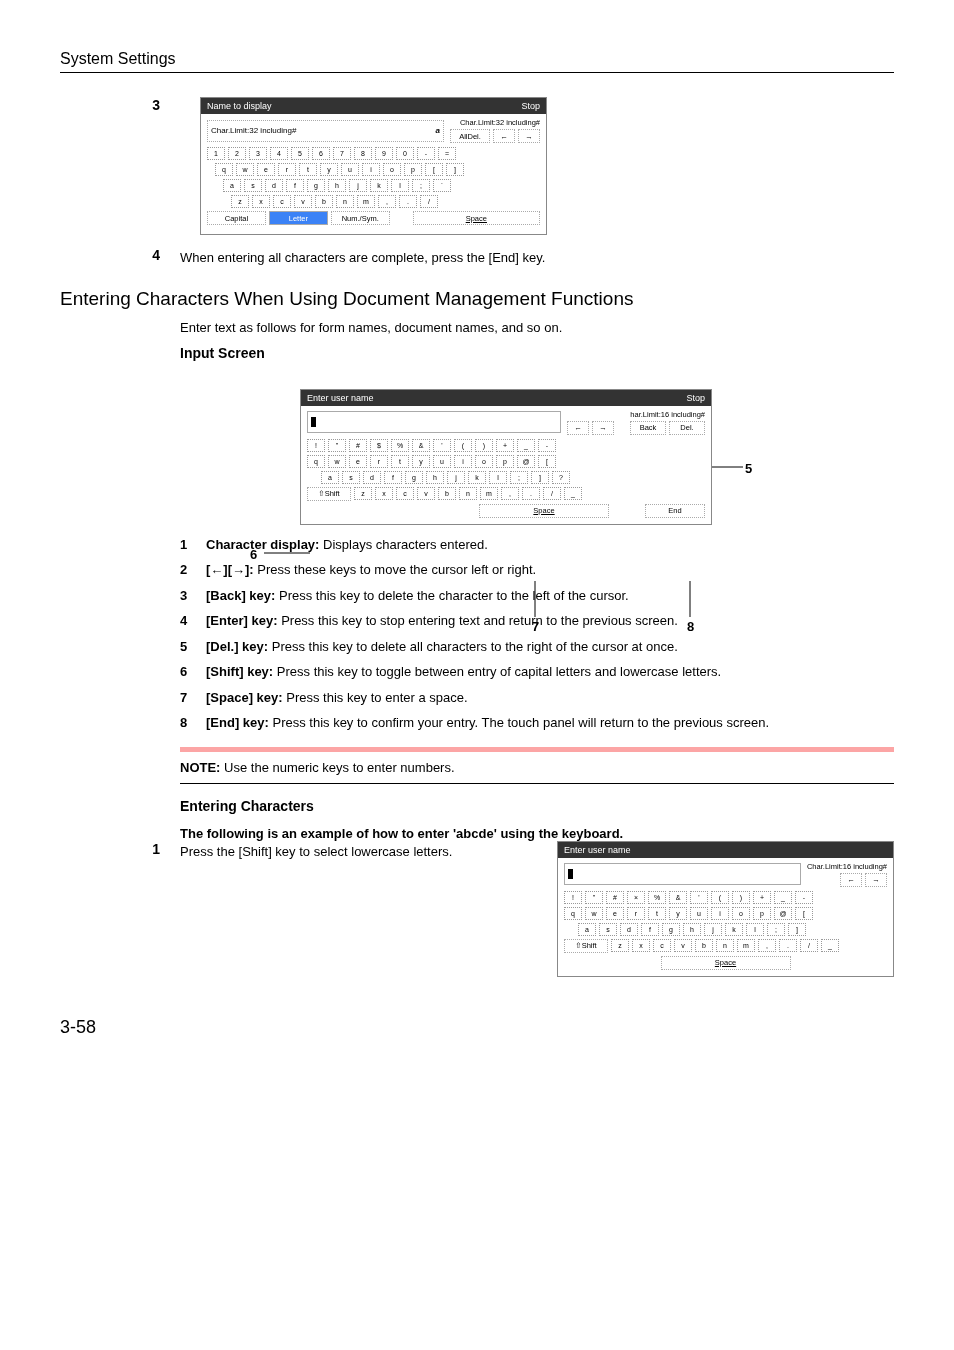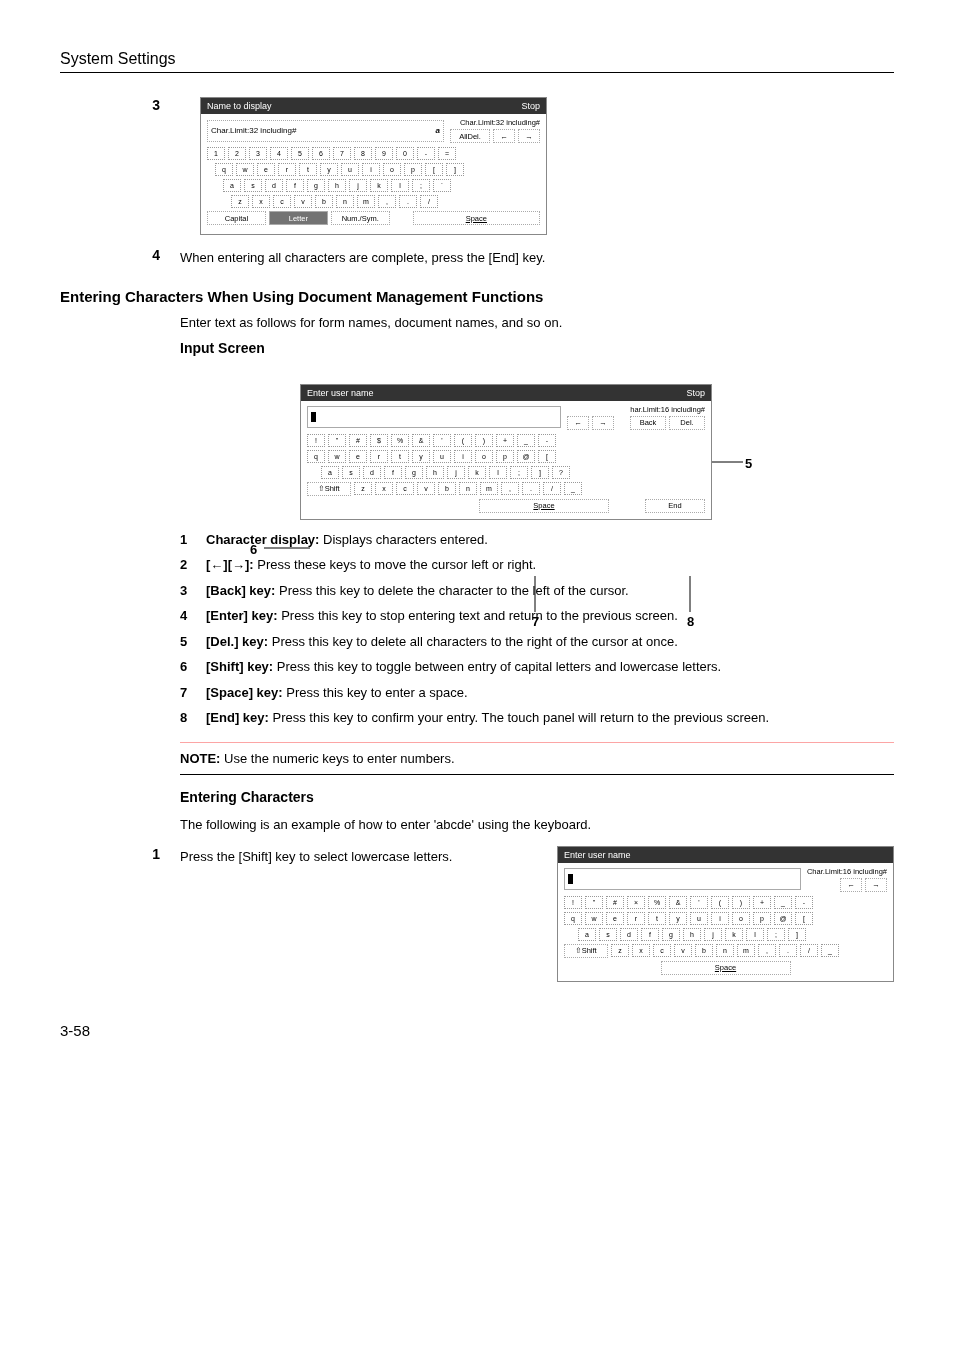--- a/index.html
+++ b/index.html
@@ -107,22 +107,22 @@
     font-size: 7px;
     display: flex;
     align-items: center;
     justify-content: center;
   }
   .key-wide { width: 34px; }
   .key-wider { width: 50px; }
   .key-space { width: 120px; text-decoration: underline; }
 
   .section-h2 {
-    font-size: 15px;
-    font-weight: bold;
+    font-size: 19px;
+    font-weight: normal;
     margin: 20px 0 10px 0;
   }
   .section-h3 {
     font-size: 14px;
     font-weight: bold;
     margin: 8px 0 12px 0;
   }
   .indent { margin-left: 120px; }
 
   .diagram-container {
@@ -145,28 +145,28 @@
   }
   .list-num {
     width: 26px;
     font-weight: bold;
     flex-shrink: 0;
   }
   .list-text { flex: 1; }
 
   .note-box {
     margin: 14px 0 14px 120px;
-    border-top: 1px solid #fca5a5;
+    border-top: 5px solid #fca5a5;
     border-bottom: 1px solid #000;
     padding: 8px 0;
   }
 
   .page-num {
     margin-top: 40px;
-    font-size: 15px;
+    font-size: 18px;
   }
   .cursor-block {
     display: inline-block;
     width: 5px;
     height: 10px;
     background: #000;
   }
   .btn-row-inline { display: flex; gap: 3px; }
   .endbtn-row {
     display: flex;
@@ -252,21 +252,21 @@
             <span class="key">v</span>
             <span class="key">b</span>
             <span class="key">n</span>
             <span class="key">m</span>
             <span class="key">,</span>
             <span class="key">.</span>
             <span class="key">/</span>
         </div>
         <div class="kbrow">
           <span class="smallbtn key-wider">Capital</span>
-          <span class="smallbtn key-wider" style="background:#737373;color:#fff;border-style:solid;">Letter</span>
+          <span class="smallbtn key-wider" style="background:#3b82f6;color:#fff;border-style:solid;">Letter</span>
           <span class="smallbtn key-wider">Num./Sym.</span>
           <span class="smallbtn key-space" style="margin-left:20px;">Space</span>
         </div>
       </div>
     </div>
   </div>
 </div>
 
 <div class="content-row">
   <div class="step-num">4</div>
@@ -422,21 +422,21 @@
       <div class="list-num">8</div>
       <div class="list-text"><b>[End] key:</b><span> Press this key to confirm your entry. The touch panel will return to the previous screen.</span></div>
     </div>
 </div>
 
 <div class="note-box">
   <b>NOTE:</b><span> Use the numeric keys to enter numbers.</span>
 </div>
 
 <div class="section-h3 indent">Entering Characters</div>
-<div class="indent" style="margin-bottom:14px;">The following is an example of how to enter 'abcde' using the keyboard.</div>
+<div class="indent" style="font-weight:bold;">The following is an example of how to enter 'abcde' using the keyboard.</div>
 
 <div class="content-row">
   <div class="step-num">1</div>
   <div class="step-text">Press the [Shift] key to select lowercase letters.</div>
   <div class="step-diagram">
     <div class="keyboard-box kb3">
       <div class="kb-title">
         <span>Enter user name</span>
       </div>
       <div class="kb-body">

